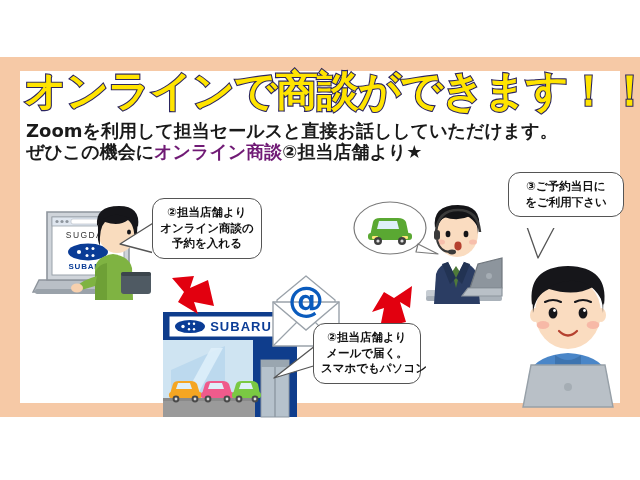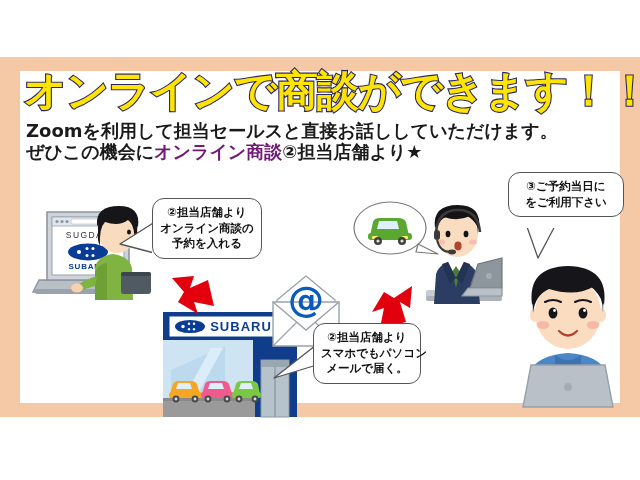--- a/index.html
+++ b/index.html
@@ -226,22 +226,22 @@
 
   <div class="tail" style="left:272px;top:338px;">
     <svg width="52" height="56" viewBox="0 0 52 56">
       <path d="M48 4 L2 40 L48 26 Z" fill="#ffffff" stroke="#555" stroke-width="1.3" stroke-linejoin="round"></path>
       <rect x="42" y="2" width="12" height="40" fill="#ffffff"></rect>
     </svg>
   </div>
 
   <div class="bubble" id="bubble2">
     <div>②担当店舗より</div>
+    <div>メールで届く。</div>
     <div>スマホでもパソコン</div>
-    <div>メールで届く。</div>
   </div>
 
   <div class="arrow" style="left:362px;top:282px;">
     <svg width="56" height="50" viewBox="0 0 56 50">
       <path d="M50 4 L48 26 L38 20 L44 40 L18 46 L22 26 L10 30 L22 10 L32 16 Z" fill="#e2000f"></path>
     </svg>
   </div>
 
   <div class="ill" id="ill-sales">
     <svg width="150" height="112" viewBox="0 0 150 112">

